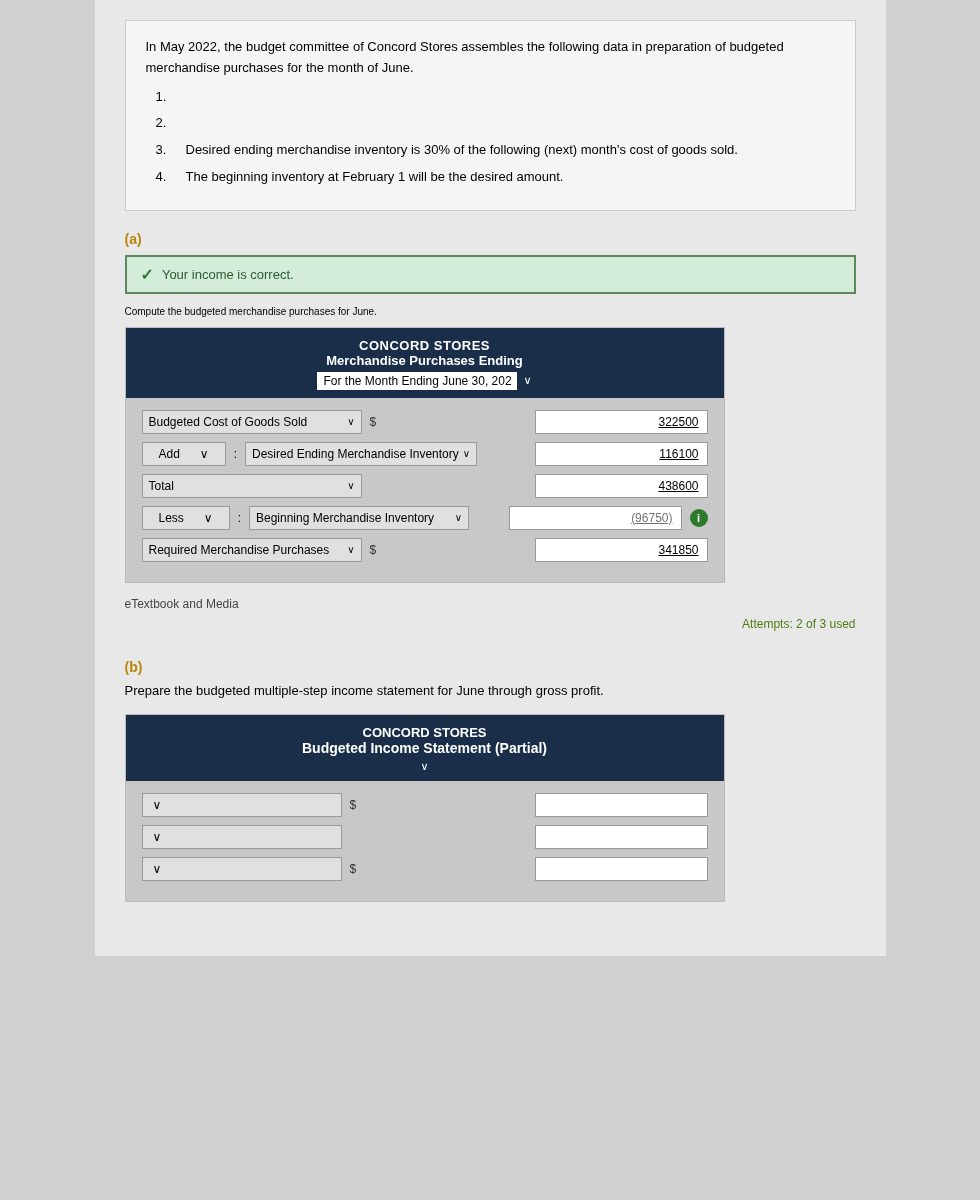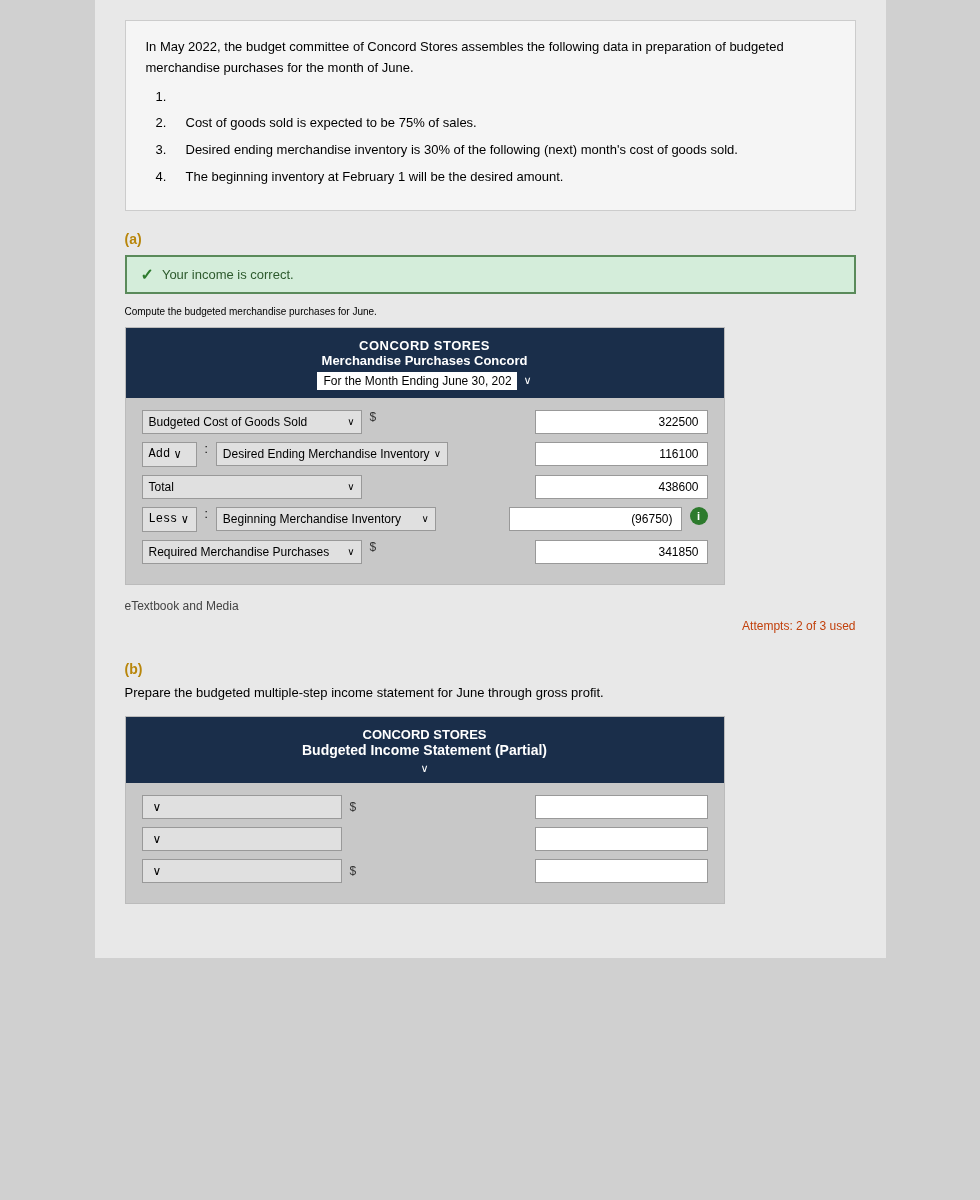--- a/index.html
+++ b/index.html
@@ -105,21 +105,21 @@
       color: #fff;
       font-size: 11px;
       cursor: pointer;
     }
     .budget-body {
       padding: 12px 16px;
       background: #c8c8c8;
     }
     .budget-row {
       display: flex;
-      align-items: flex-start;
+      align-items: center;
       margin-bottom: 8px;
       gap: 8px;
     }
     .label-select {
       background: #e0e0e0;
       border: 1px solid #999;
       padding: 4px 6px;
       font-size: 12px;
       display: flex;
       align-items: center;
@@ -127,70 +127,70 @@
       min-width: 220px;
       cursor: pointer;
     }
     .label-select .chev {
       margin-left: auto;
       font-size: 10px;
     }
     .prefix-select {
       background: #e0e0e0;
       border: 1px solid #999;
-      padding: 4px 6px;
-      font-size: 12px;
-      display: flex;
-      align-items: center;
-      gap: 4px;
+      padding: 4px 16px;
+      font-size: 12px;
+      display: flex;
+      align-items: center;
+      gap: 20px;
       min-width: 55px;
       cursor: pointer;
-      font-family: Liberation Mono, monospace;
     }
     .colon {
       font-size: 12px;
     }
     .value-input {
       background: #fff;
       border: 1px solid #999;
       padding: 4px 8px;
       font-size: 12px;
       text-align: right;
       min-width: 100px;
       margin-left: auto;
+      text-decoration: underline;
     }
     .dollar-sign {
       font-size: 12px;
       color: #333;
     }
     .info-badge {
       background: #2d7a2d;
       color: #fff;
       border-radius: 50%;
       width: 18px;
       height: 18px;
       display: inline-flex;
       align-items: center;
       justify-content: center;
       font-size: 11px;
       font-weight: bold;
       cursor: pointer;
     }
     .paren-value {
-      color: #000000;
+      color: #737373;
     }
     .etextbook {
       font-size: 12px;
       color: #444;
       margin: 10px 0 4px 0;
     }
     .attempts {
       text-align: right;
       font-size: 12px;
-      color: #c2410c;
+      color: #4d7c0f;
       margin-top: 6px;
     }
     .section-b-label {
       color: #b8860b;
       font-weight: bold;
       font-size: 14px;
       margin: 20px 0 8px 0;
     }
     .prepare-label {
       font-size: 13px;
@@ -261,21 +261,20 @@
 <div class="page">
 
   <div class="intro-box">
     <p>In May 2022, the budget committee of Concord Stores assembles the following data in preparation of budgeted merchandise purchases for the month of June.</p>
     <div class="numbered-list">
       <div class="item">
         <span class="num">1.</span>
       </div>
       <div class="item">
         <span class="num">2.</span>
-        <span>Cost of goods sold is expected to be 75% of sales.</span>
       </div>
       <div class="item">
         <span class="num">3.</span>
         <span>Desired ending merchandise inventory is 30% of the following (next) month's cost of goods sold.</span>
       </div>
       <div class="item">
         <span class="num">4.</span>
         <span>The beginning inventory at February 1 will be the desired amount.</span>
       </div>
     </div>
@@ -287,21 +286,21 @@
     <div class="correct-banner">
       <span class="checkmark">✓</span>
       <span>Your income is correct.</span>
     </div>
 
     <p class="compute-label">Compute the budgeted merchandise purchases for June.</p>
 
     <div class="budget-card">
       <div class="budget-card-header">
         <div class="company">CONCORD STORES</div>
-        <div class="doc-title">Merchandise Purchases Concord</div>
+        <div class="doc-title">Merchandise Purchases Ending</div>
         <div class="date-row">
           <input class="date-input" type="text" value="For the Month Ending June 30, 2022" style="">
           <span class="chevron-down">∨</span>
         </div>
       </div>
 
       <div class="budget-body">
 
         <div class="budget-row">
           <div class="label-select">

